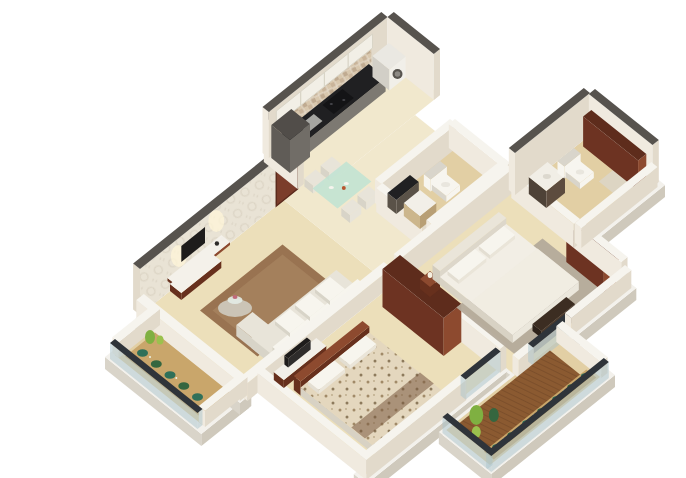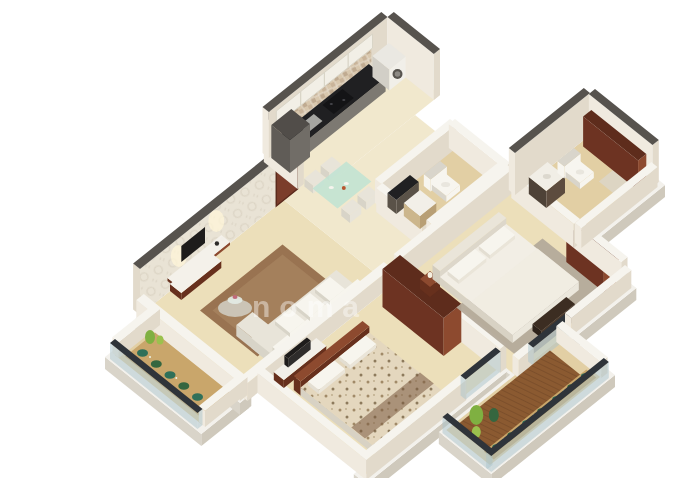--- a/index.html
+++ b/index.html
@@ -610,14 +610,13 @@
           <polygon points="198.8,406.0 240.0,373.0 246.3,378.0 205.0,411.0" fill="#f6f4ee"></polygon>
         </g>
         <g>
           <polygon points="110.0,343.0 197.5,413.0 197.5,429.0 110.0,359.0" fill="#a9c4cb" fill-opacity="0.5"></polygon>
           <polygon points="197.5,413.0 202.5,409.0 202.5,425.0 197.5,429.0" fill="#a9c4cb" fill-opacity="0.5"></polygon>
           <polygon points="110.0,343.0 115.0,339.0 202.5,409.0 197.5,413.0" fill="#2f343a"></polygon>
         </g>
       </g>
   </svg>
 
-  <div class="watermark">noma</div>
 </div>
 
 </body></html>

